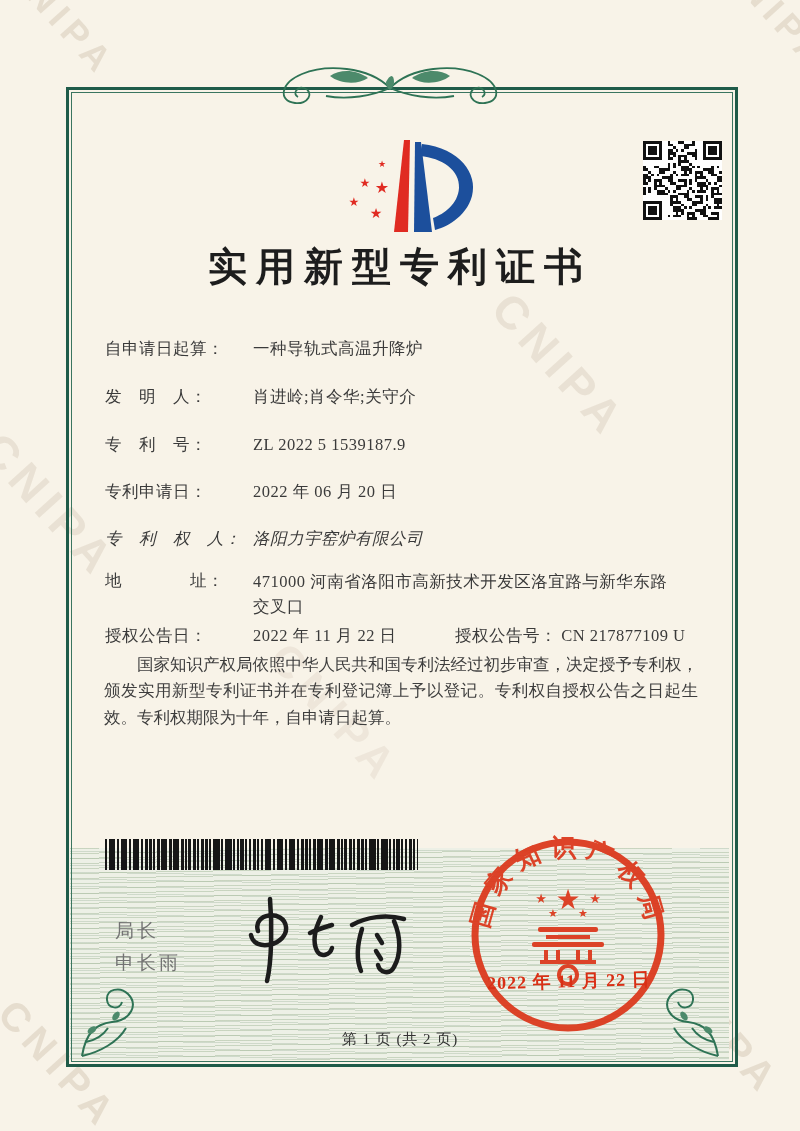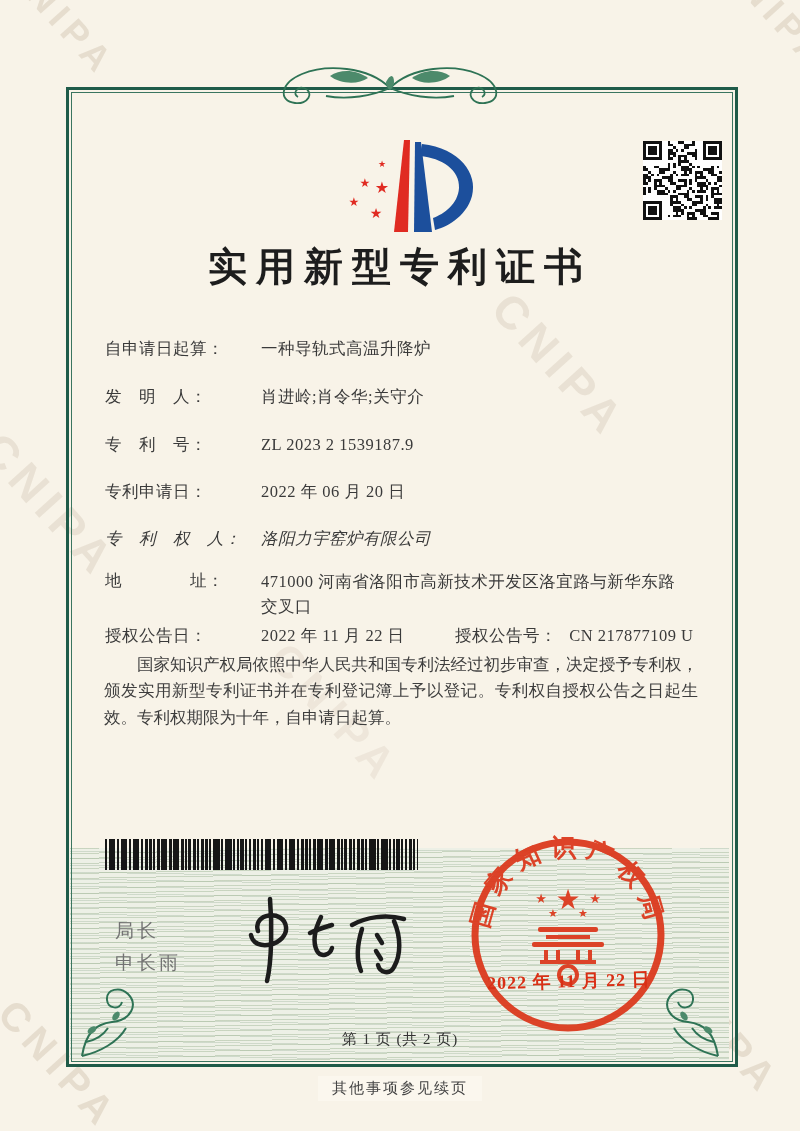--- a/index.html
+++ b/index.html
@@ -35,21 +35,21 @@
   #logo{position:absolute;left:338px;top:130px;width:150px;height:106px;z-index:4;}
   #qr{position:absolute;left:643px;top:141px;width:79px;height:79px;z-index:4;background:#fff;}
 
   #title{position:absolute;left:0;right:0;top:240px;text-align:center;font-size:39px;
          font-weight:bold;letter-spacing:9px;color:#1d1d1d;z-index:4;}
 
   
   .row{position:absolute;left:105px;width:600px;font-size:16.5px;color:#3a3a3a;
        z-index:4;display:flex;}
   .lbl{flex:none;width:148px;letter-spacing:.5px;}
-  .val{letter-spacing:.5px;margin-left:8px;}
+  .val{letter-spacing:.5px;}
   .val2{display:inline-block;vertical-align:top;max-width:430px;line-height:1.5;}
   #row-name{top:338px;} #row-inv{top:386px;} #row-pno{top:434px;align-items:center;}
   #row-fdate{top:481px;} #row-pat{top:528px;font-style:italic;} #row-addr{top:570px;}
   #row-grant{top:625px;}
   #grant-pair2{position:absolute;left:350px;top:0;white-space:nowrap;}
 
   
   #legal{position:absolute;left:104px;top:652px;width:594px;z-index:4;
          font-size:16.5px;line-height:1.6;text-align:justify;color:#3d3d3d;}
   #legal p{margin:0;text-indent:2em;}
@@ -441,21 +441,21 @@
   <div class="row" id="row-name">
     <span class="lbl">自申请日起算：</span>
     <span class="val">一种导轨式高温升降炉</span>
   </div>
   <div class="row" id="row-inv">
     <span class="lbl">发　明　人：</span>
     <span class="val">肖进岭;肖令华;关守介</span>
   </div>
   <div class="row" id="row-pno">
     <span class="lbl">专　利　号：</span>
-    <span class="val">ZL 2023 2 1539187.9</span>
+    <span class="val">ZL 2022 5 1539187.9</span>
   </div>
   <div class="row" id="row-fdate">
     <span class="lbl">专利申请日：</span>
     <span class="val">2022 年 06 月 20 日</span>
   </div>
   <div class="row" id="row-pat">
     <span class="lbl">专　利　权　人：</span>
     <span class="val">洛阳力宇窑炉有限公司</span>
   </div>
   <div class="row" id="row-addr">
@@ -515,17 +515,14 @@
       <rect x="88" y="115" width="4" height="10"></rect>
       <rect x="108" y="115" width="4" height="10"></rect>
       <rect x="120" y="115" width="4" height="10"></rect>
       <rect x="72" y="125" width="56" height="4"></rect>
       <circle cx="100" cy="140" r="9" fill="none" stroke="#dc3a1e" stroke-width="4"></circle>
     </g>
   </svg>
   <div id="seal-date">2022 年 11 月 22 日</div>
 
   <div id="page-indicator">第 1 页 (共 2 页)</div>
-  <div id="continuation">
-    <span>其他事项参见续页</span>
-  </div>
 
 </div>
 
 </body></html>

